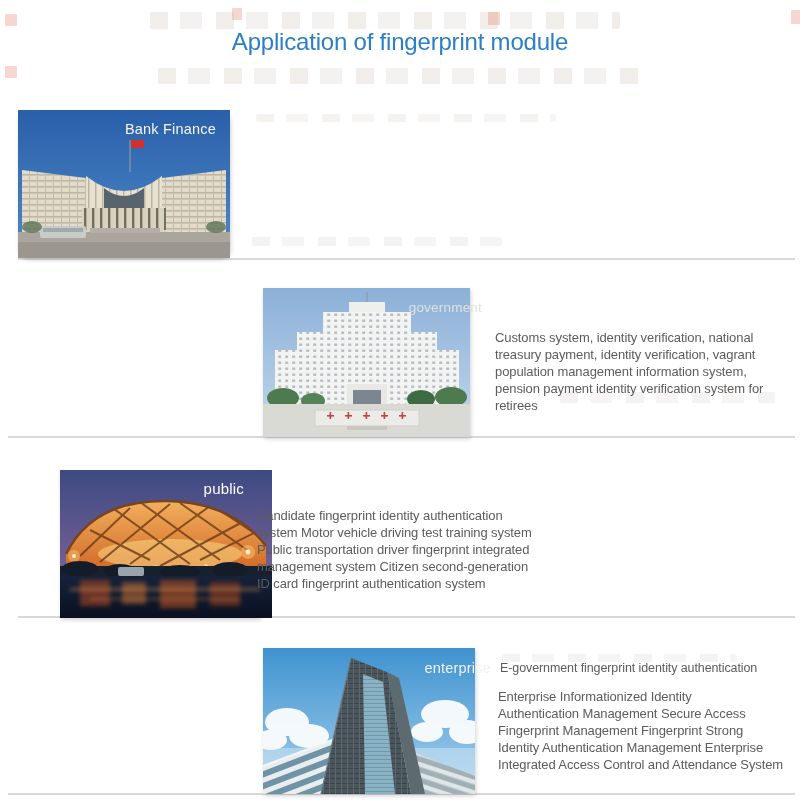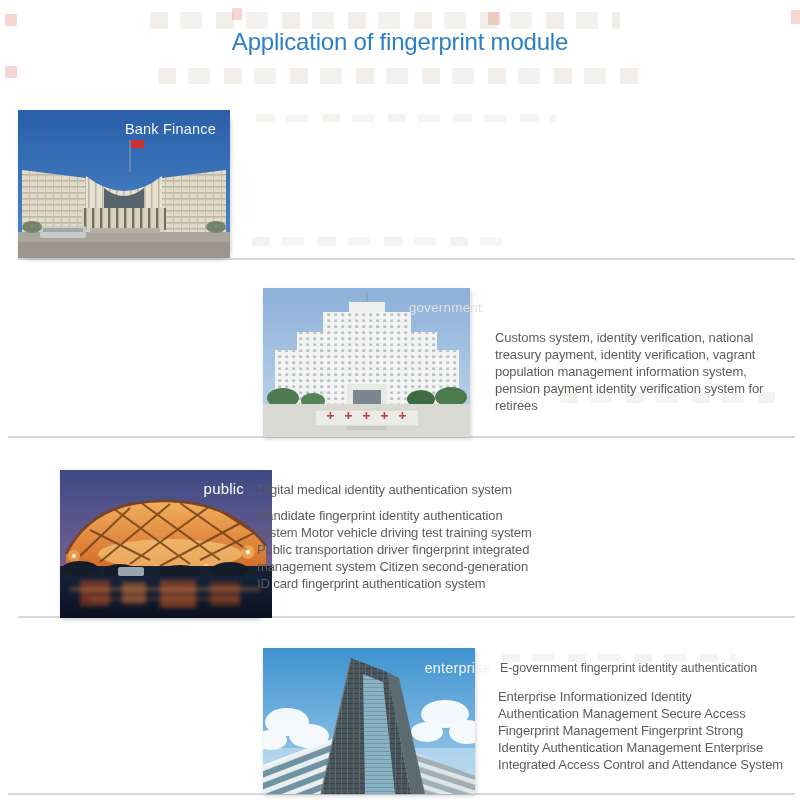--- a/index.html
+++ b/index.html
@@ -211,21 +211,20 @@
         <rect x="20" y="110" width="30" height="26" fill="#c24a1e" opacity=".5"></rect>
         <rect x="62" y="112" width="24" height="22" fill="#e07a30" opacity=".45"></rect>
         <rect x="100" y="110" width="36" height="28" fill="#d05a24" opacity=".5"></rect>
         <rect x="150" y="112" width="30" height="24" fill="#b84418" opacity=".45"></rect>
         <rect x="10" y="118" width="190" height="2.5" fill="#f0a050" opacity=".5"></rect>
         <rect x="30" y="128" width="150" height="2" fill="#e89040" opacity=".4"></rect>
       </g>
     </svg>
     <span class="img-label" style="top:10px;right:16px;font-size:15px;color:#ffffff;">public</span>
   </div>
-  <div class="sec-heading" style="left:258px;top:482px;">Digital medical identity authentication system</div>
   <div class="sec-body" style="left:257px;top:507px;width:300px;">Candidate fingerprint identity authentication
 system Motor vehicle driving test training system
 Public transportation driver fingerprint integrated
  management system Citizen second-generation
 ID card fingerprint authentication system</div>
 
   <div class="img-card" style="left:263px;top:648px;width:212px;height:146px;">
     <svg width="212" height="146" viewBox="0 0 212 146">
       <defs>
         <linearGradient id="esky" x1="0" y1="0" x2="0" y2="1">

